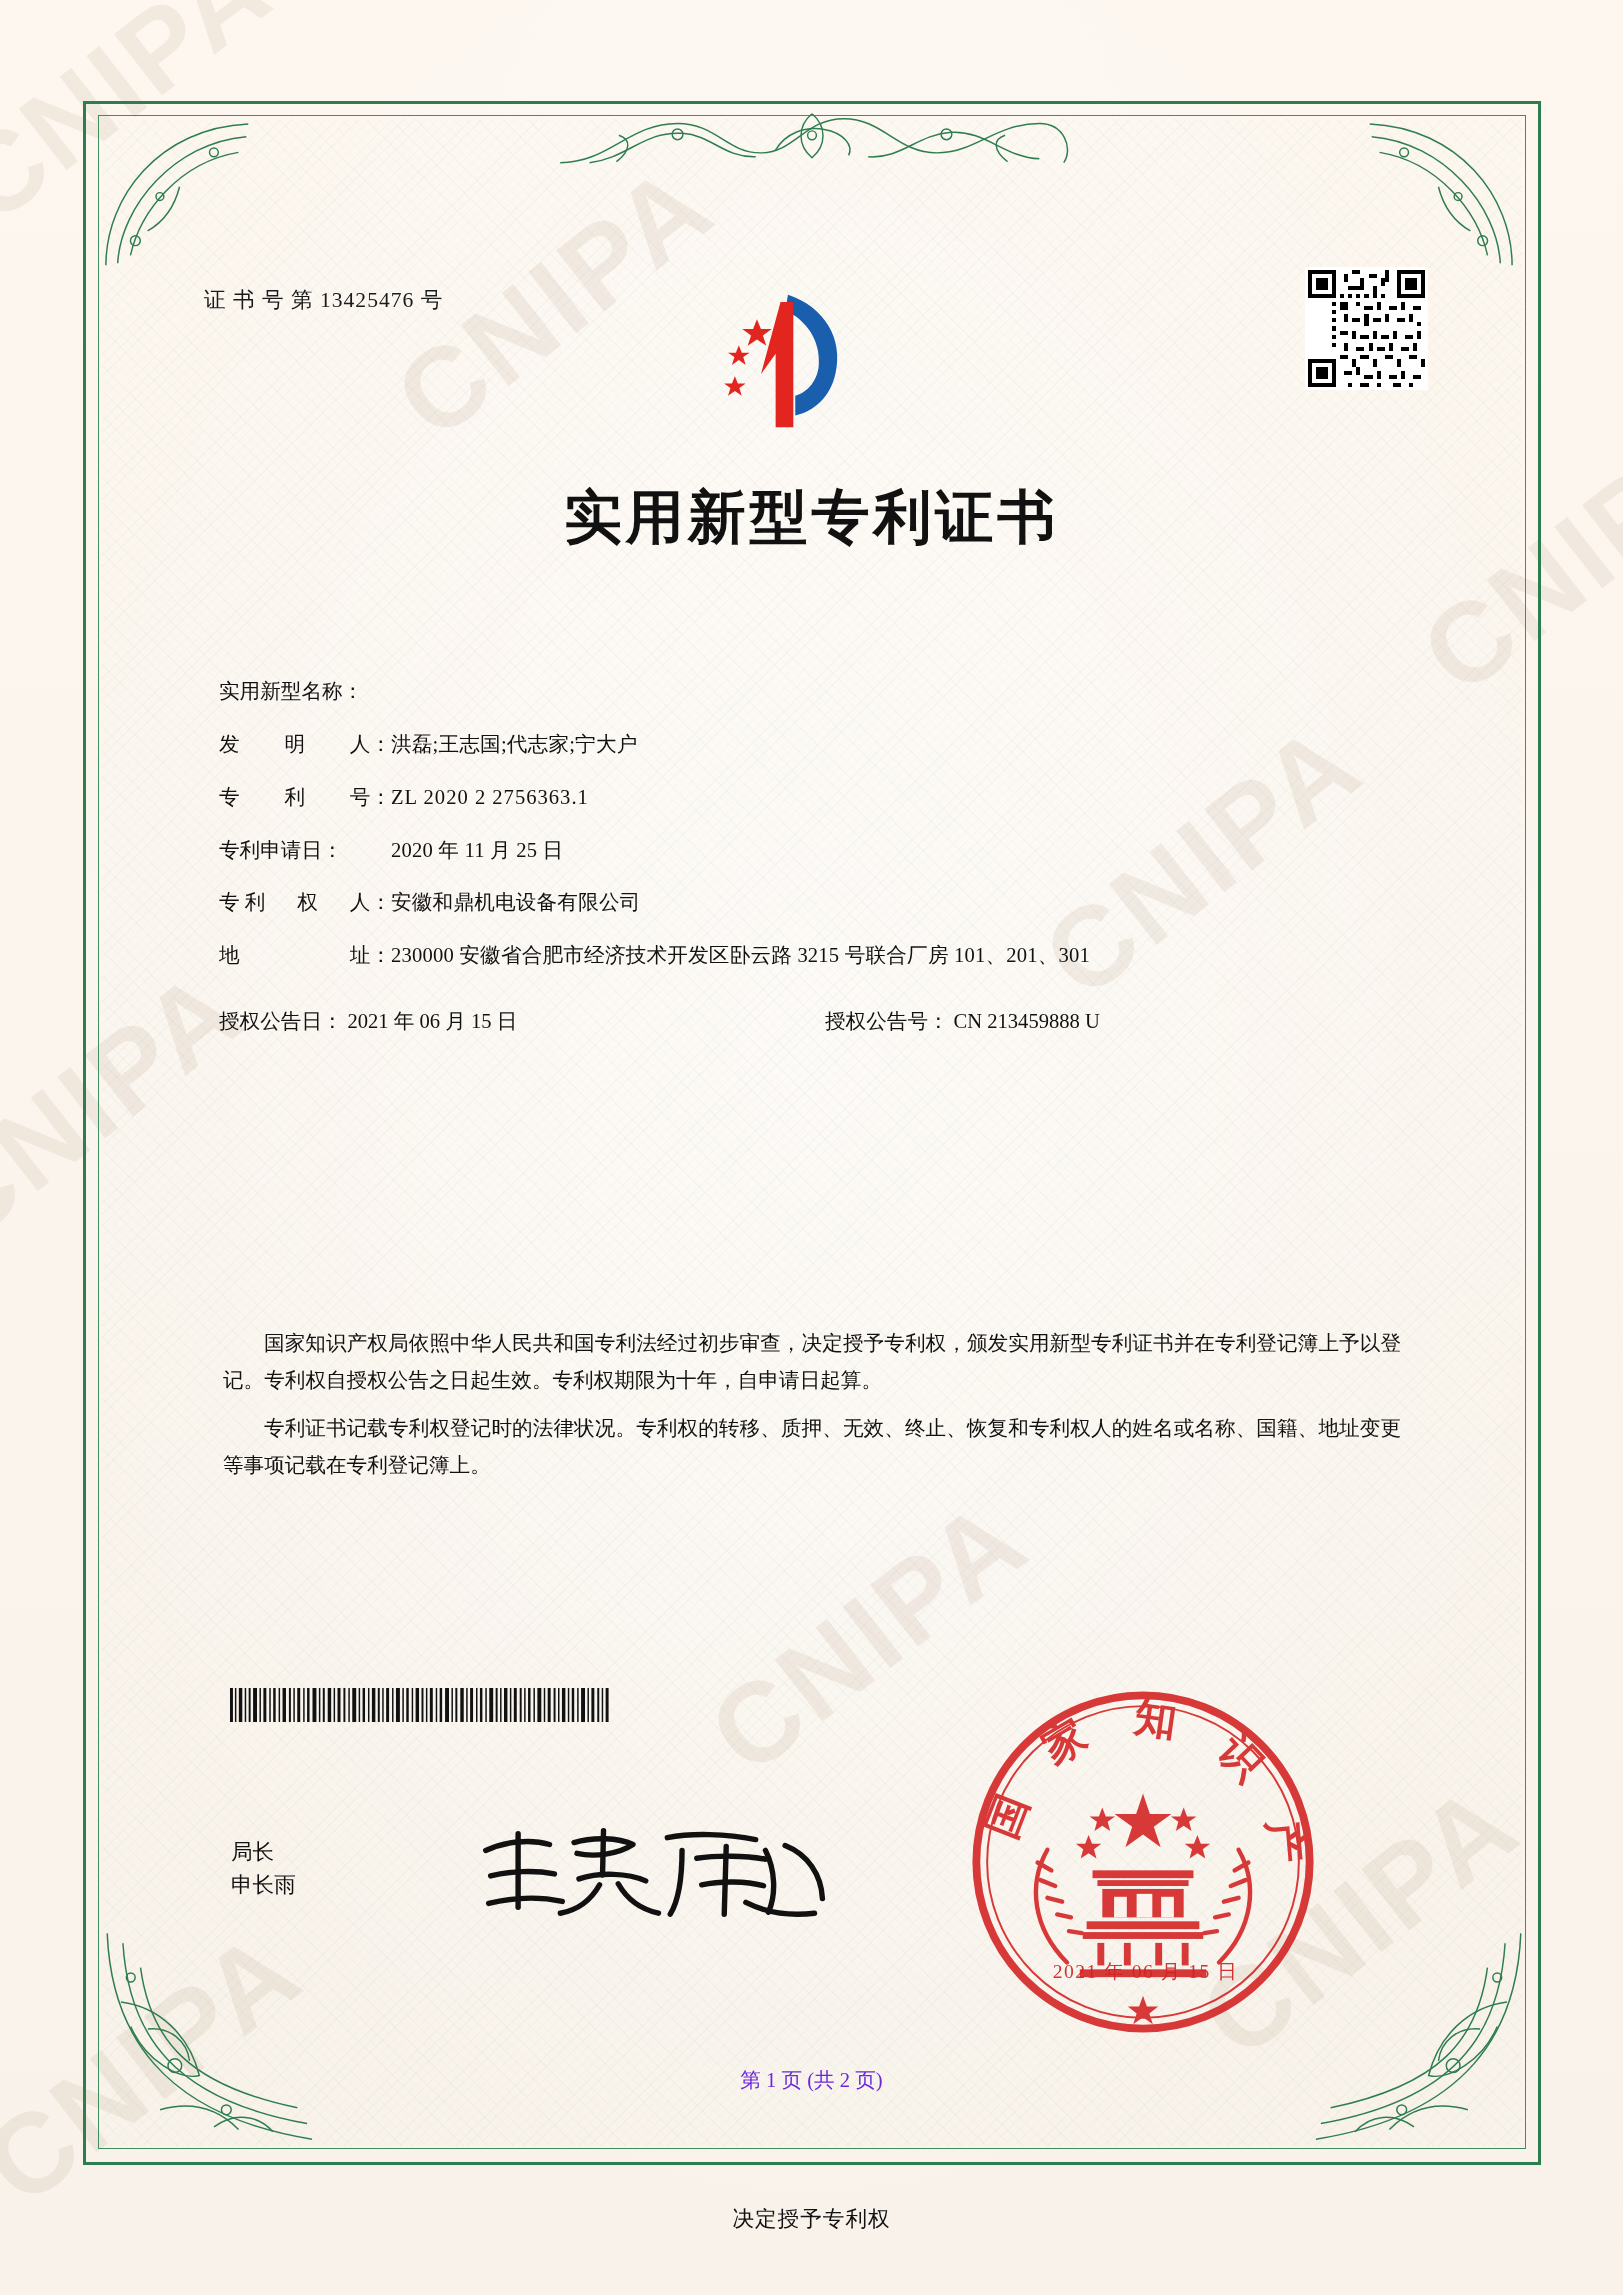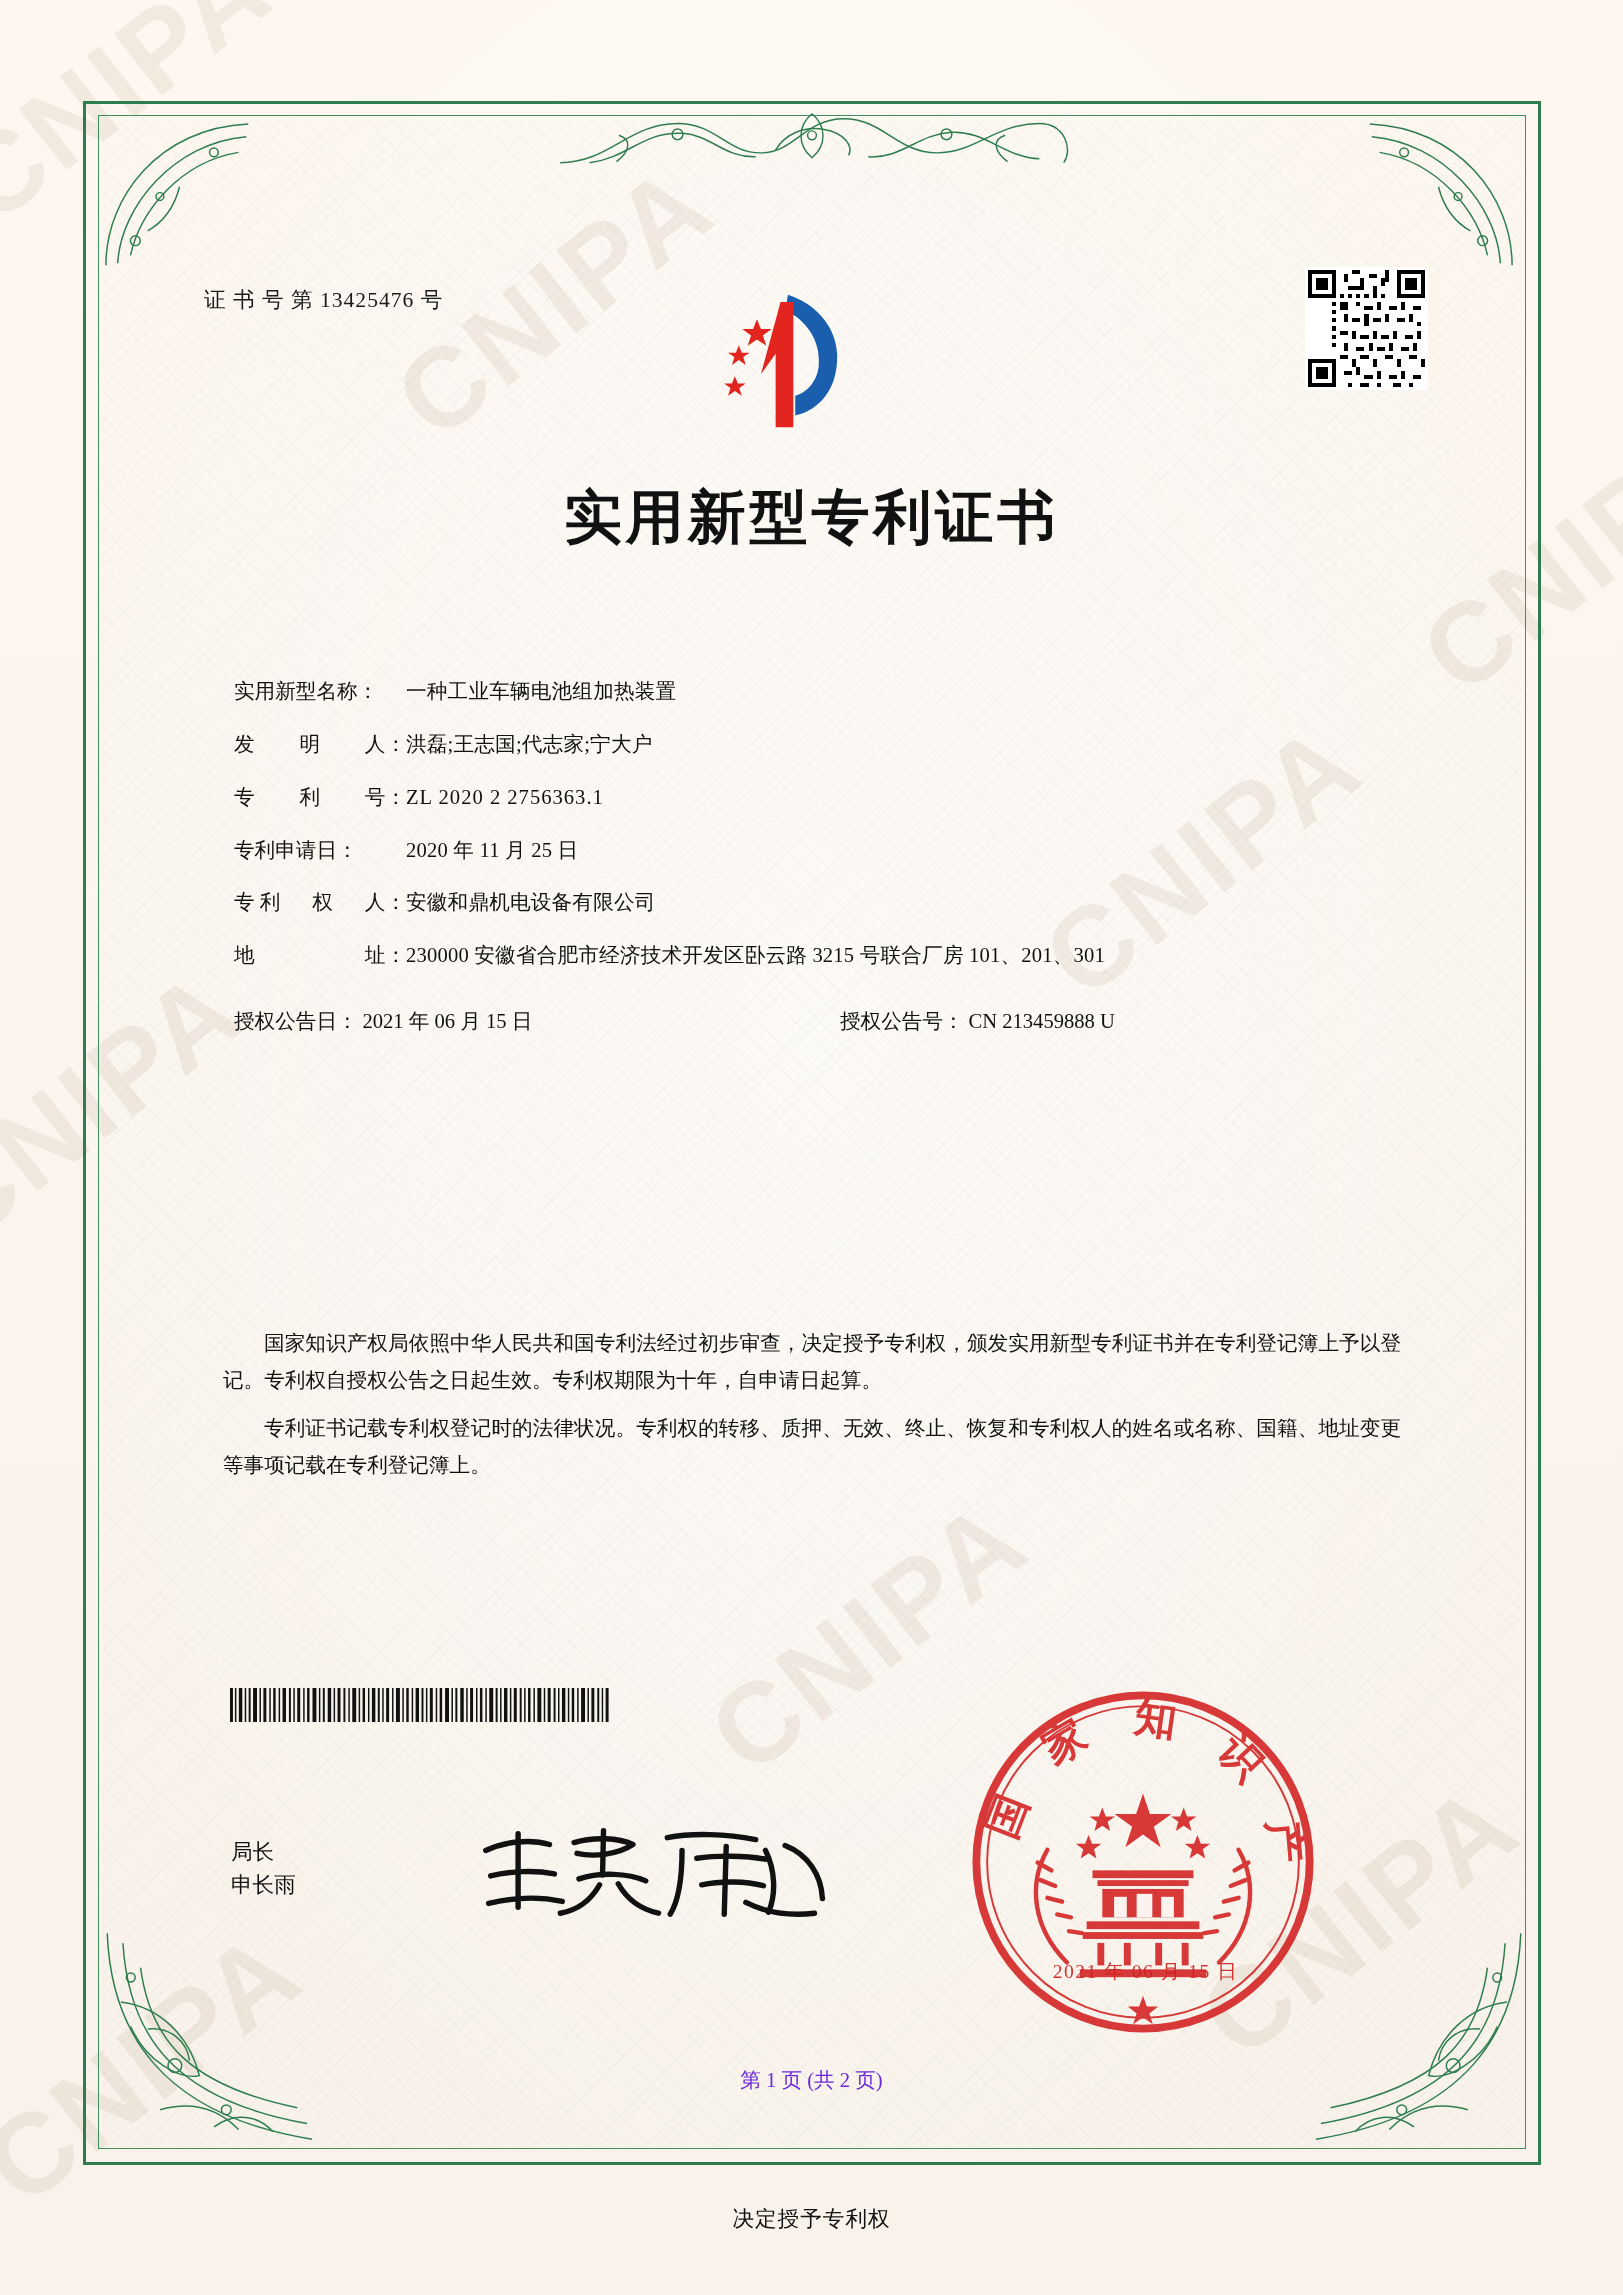--- a/index.html
+++ b/index.html
@@ -134,21 +134,21 @@
     font-family: "DejaVu Sans", sans-serif;
     font-size: 58px;
     font-weight: 700;
     letter-spacing: 3.9px;
     color: #111;
   }
 
   
   .fields {
     position: absolute;
-    left: 234px;
+    left: 219px;
     top: 677px;
     width: 1178px;
   }
   .row {
     display: flex;
     align-items: flex-start;
     margin-bottom: 23px;
     font-size: 20.6px;
     color: #111;
     line-height: 1.45;
@@ -461,21 +461,20 @@
       <polygon points="67,196 73,211 89,211 76,220 81,236 67,226 53,236 58,220 45,211 61,211"></polygon>
     </g>
   </svg>
 
   <div class="title">实用新型专利证书</div>
 
   <div class="fields">
 
     <div class="row">
       <div class="label">实用新型名称：</div>
-      <div class="value">一种工业车辆电池组加热装置</div>
     </div>
 
     <div class="row">
       <div class="label spread">
         <span>发</span>
         <span>明</span>
         <span>人：</span>
       </div>
       <div class="value">洪磊;王志国;代志家;宁大户</div>
     </div>

